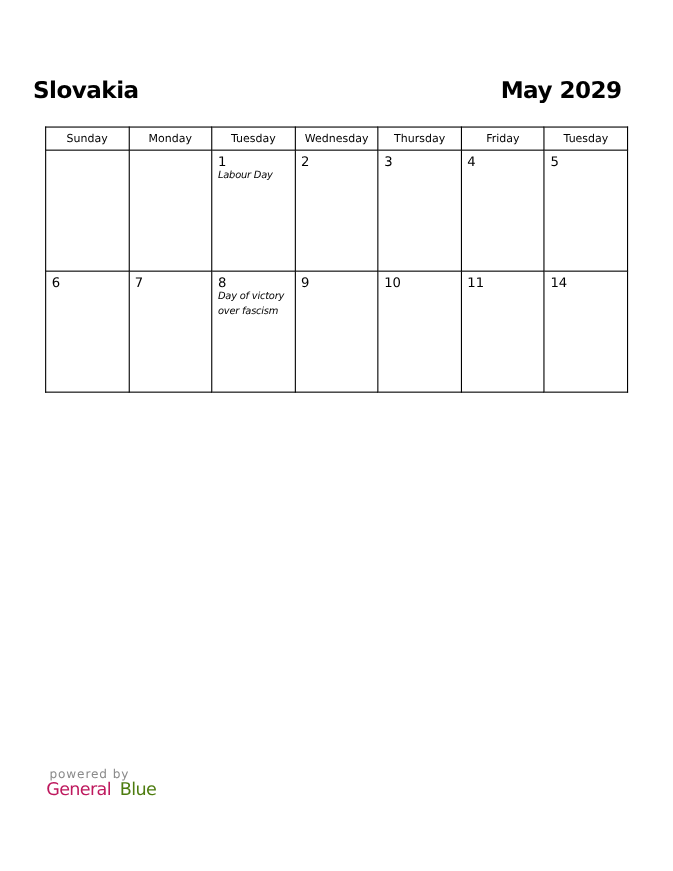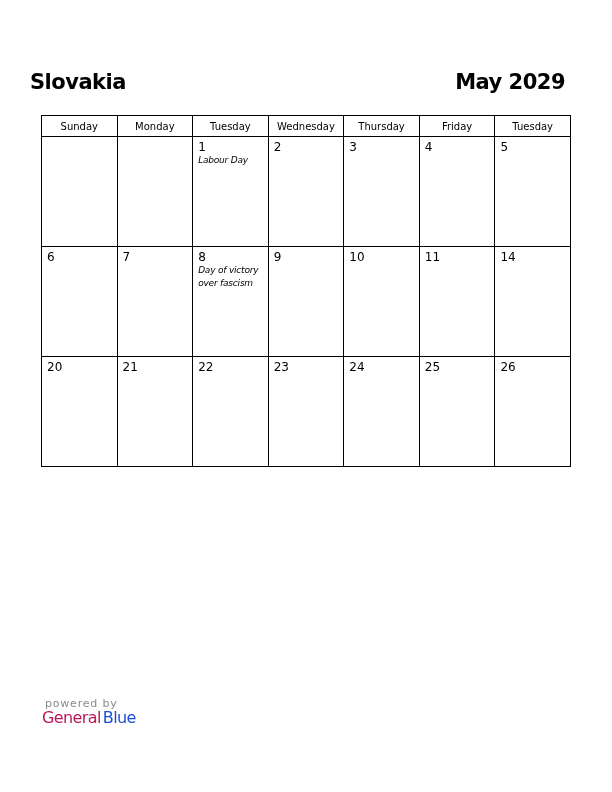--- a/index.html
+++ b/index.html
@@ -8,21 +8,21 @@
   .month { position:absolute; right:47px; top:70px; font-size:21px; font-weight:bold; font-family:"DejaVu Sans", sans-serif; letter-spacing:-0.5px;margin-left:36px; }
   table.cal { position:absolute; left:41px; top:115px; width:530px; border-collapse:collapse; table-layout:fixed; }
   table.cal th, table.cal td { border:1.3px solid #000; padding:0; }
   table.cal th { height:20px; font-weight:normal; font-size:10px; font-family:"DejaVu Sans", sans-serif; text-align:center; vertical-align:middle; }
   table.cal td { height:109px; vertical-align:top; }
   .day { font-size:12px; font-family:"DejaVu Sans", sans-serif; margin:3px 0 0 5px; line-height:14px; }
   .event { font-size:9px; font-family:"DejaVu Sans", sans-serif; margin:0 0 0 5px; line-height:12.5px; letter-spacing:-0.2px;font-style:italic; }
   .powered { position:absolute; left:45px; top:697px; font-size:11px; color:#8a8a8a; letter-spacing:0.8px; font-family:"DejaVu Sans", sans-serif; }
   .brand { position:absolute; left:42px; top:708px; font-size:16px; font-family:"DejaVu Sans", sans-serif; letter-spacing:-0.6px; }
   .brand .g { color:#be185d; }
-  .brand .b { color:#1d4ed8; margin-left:2px; }
+  .brand .b { color:#4d7c0f; margin-left:8px; }
 </style>
 </head>
 <body>
 
 <div class="country">Slovakia</div>
 <div class="month">May 2029</div>
 
 <table class="cal">
   <thead>
     <tr>
@@ -78,40 +78,17 @@
         <td>
           <div class="day">10</div>
         </td>
         <td>
           <div class="day">11</div>
         </td>
         <td>
           <div class="day">14</div>
         </td>
       </tr>
-      <tr>
-        <td>
-          <div class="day">20</div>
-        </td>
-        <td>
-          <div class="day">21</div>
-        </td>
-        <td>
-          <div class="day">22</div>
-        </td>
-        <td>
-          <div class="day">23</div>
-        </td>
-        <td>
-          <div class="day">24</div>
-        </td>
-        <td>
-          <div class="day">25</div>
-        </td>
-        <td>
-          <div class="day">26</div>
-        </td>
-      </tr>
     </tbody>
 </table>
 
 <div class="powered">powered by</div>
 <div class="brand"><span class="g">General</span><span class="b">Blue</span></div>
 
 </body></html>

